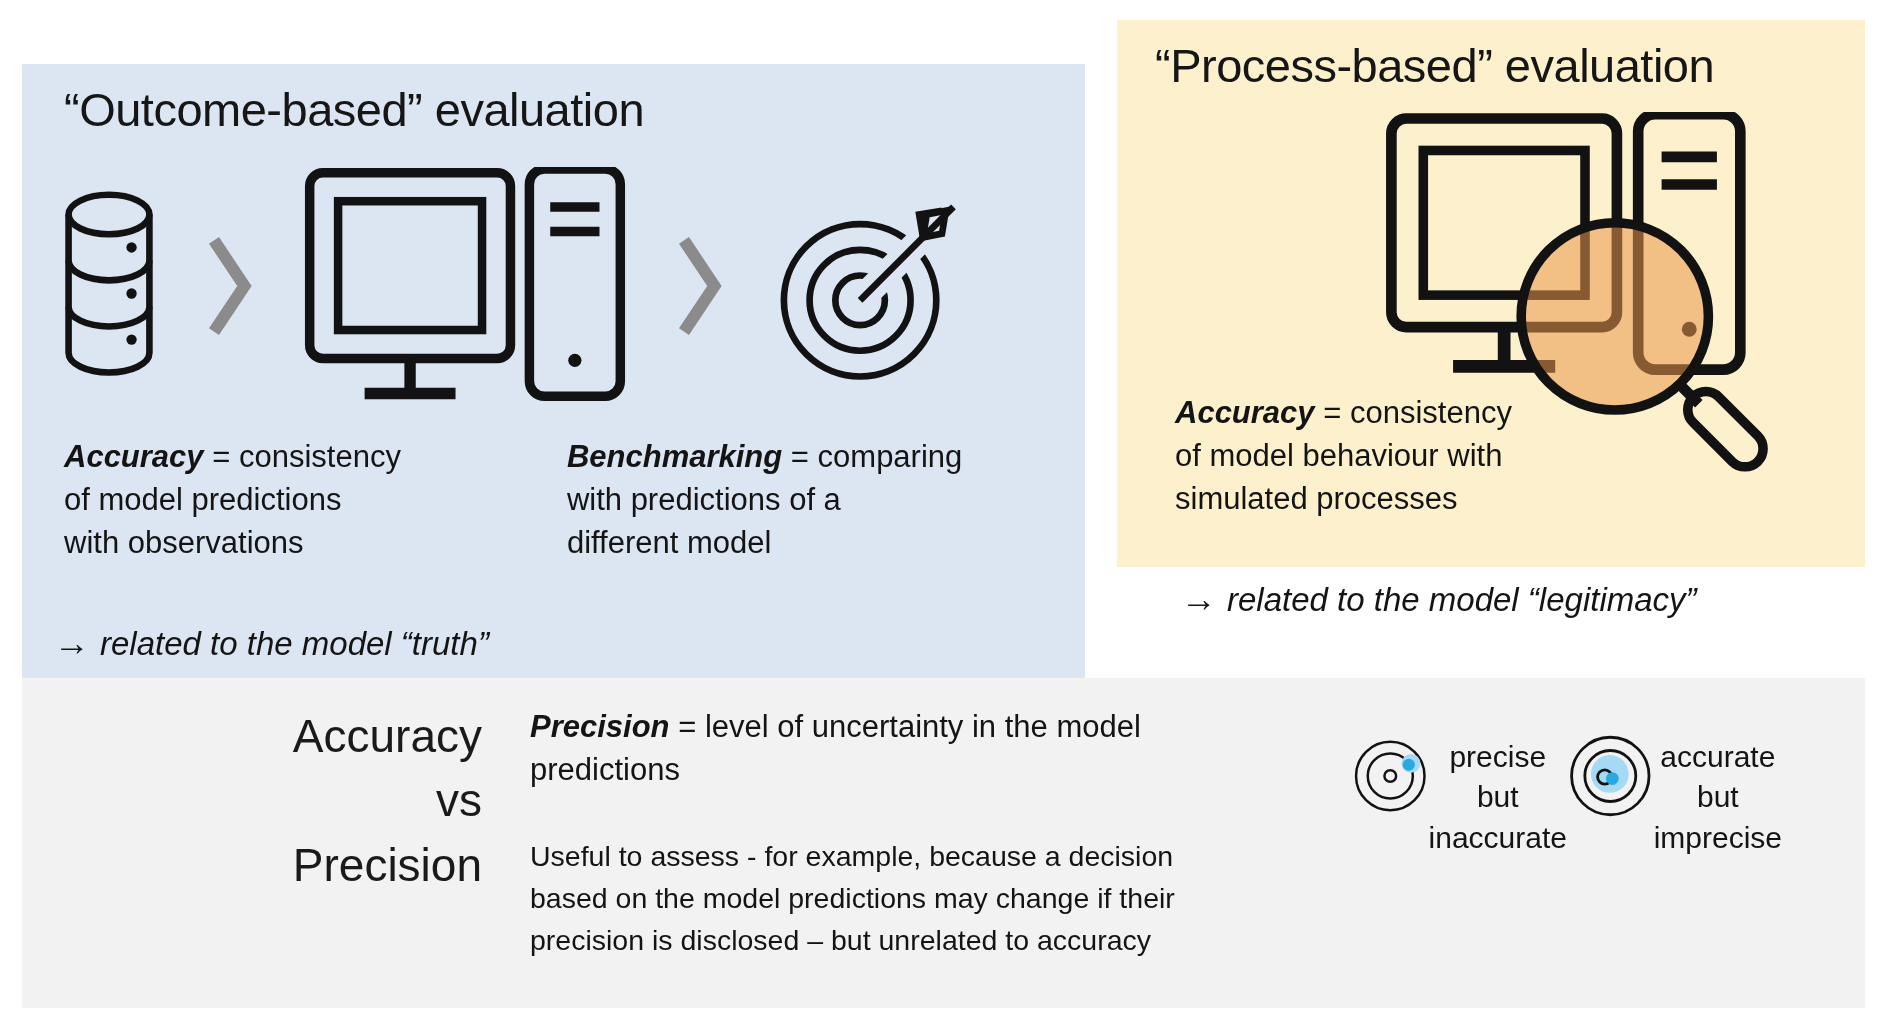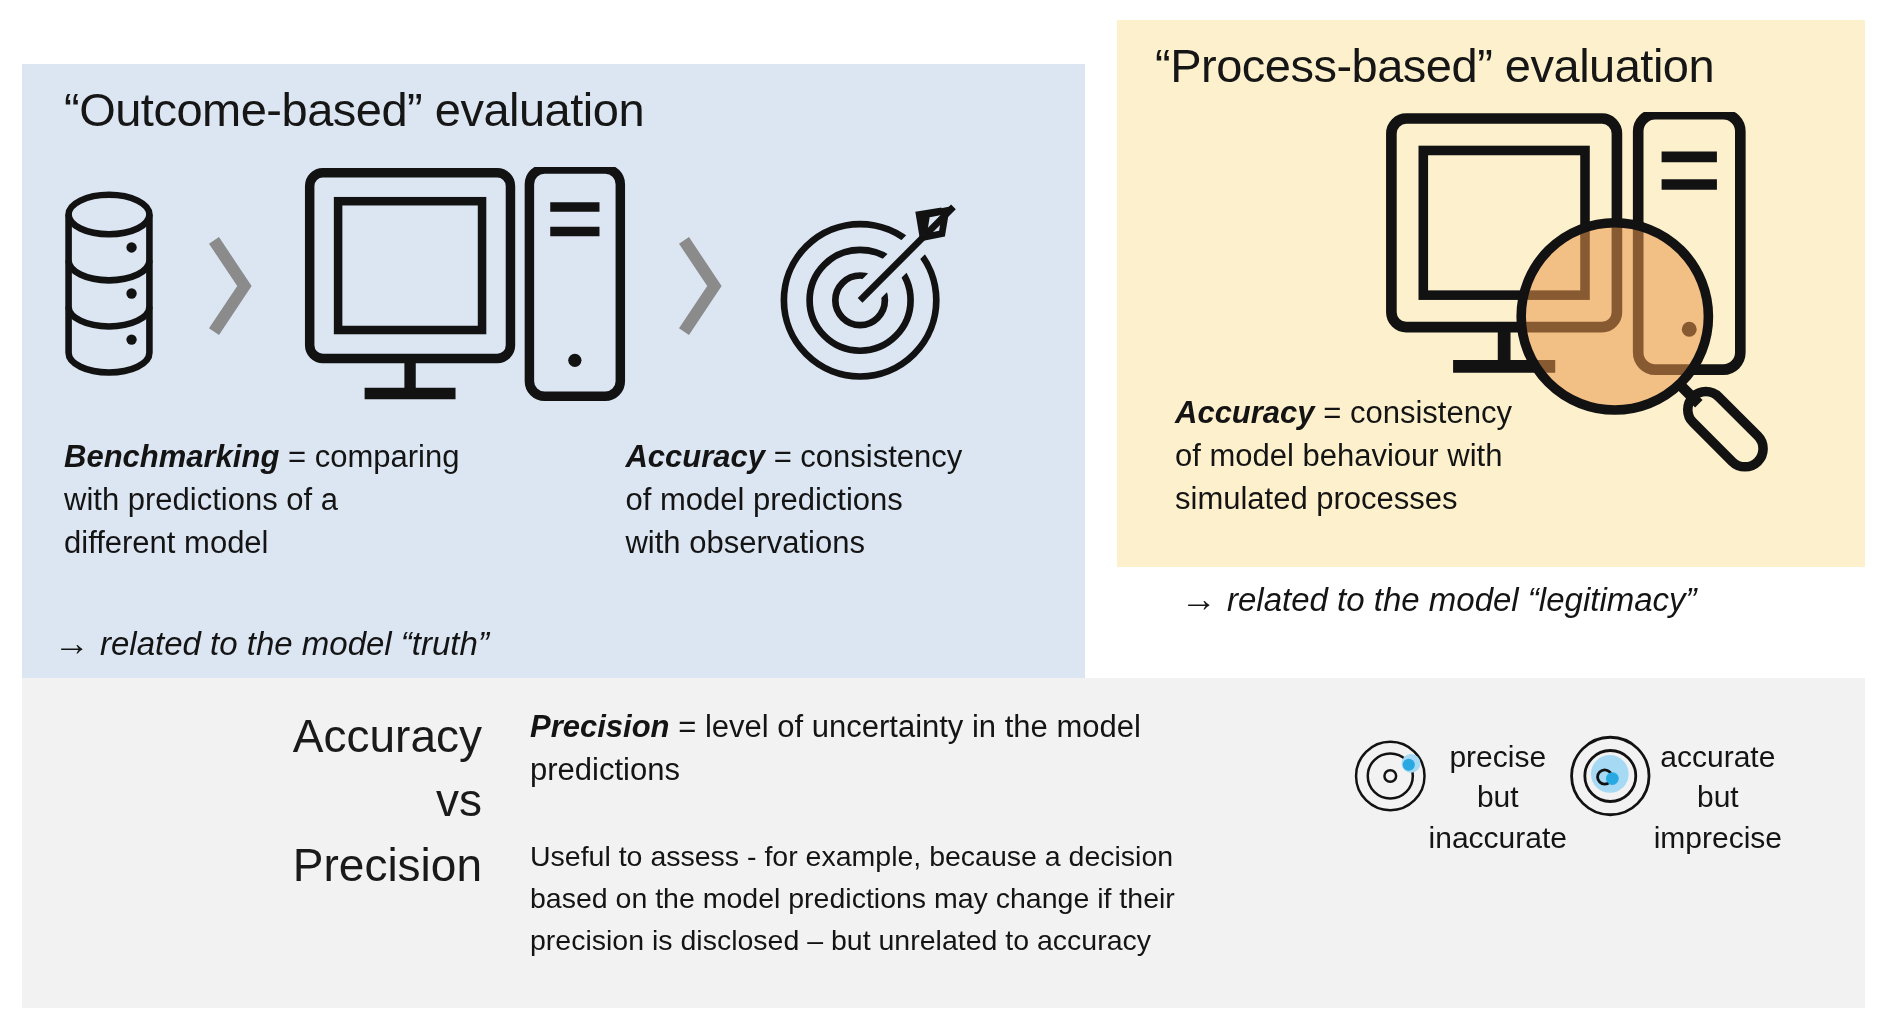--- a/index.html
+++ b/index.html
@@ -107,26 +107,26 @@
       <line x1="93" y1="117" x2="183" y2="27" stroke="#dce6f2" stroke-width="28" stroke-linecap="round"></line>
       <g fill="none" stroke="#121212" stroke-width="7" stroke-linejoin="miter">
         <line x1="90" y1="120" x2="188" y2="22"></line>
         <path d="M156,54 L176,50 L180,26 L160,30 Z" transform="rotate(0 156 54)"></path>
         <path d="M156,54 L152,30 L176,26"></path>
       </g>
     </svg>
   </div>
 
   <div class="defs-row">
+    <p class="def"><span class="term">Accuracy</span><span> = consistency
+of model predictions
+with observations</span></p>
     <p class="def"><span class="term">Benchmarking</span><span> = comparing
 with predictions of a
 different model</span></p>
-    <p class="def"><span class="term">Accuracy</span><span> = consistency
-of model predictions
-with observations</span></p>
   </div>
 
   <p class="takeaway" id="outcome-takeaway"><span class="arrow">→</span><span>related to the model </span><span class="keyword">“truth”</span></p>
 </div>
 
 <div class="panel" id="process-panel">
   <div class="panel-title" id="process-title">“Process-based” evaluation</div>
 
   <svg id="process-icon" width="400" height="378" viewBox="0 0 376 355">
     <g fill="none" stroke="#121212" stroke-width="10">

